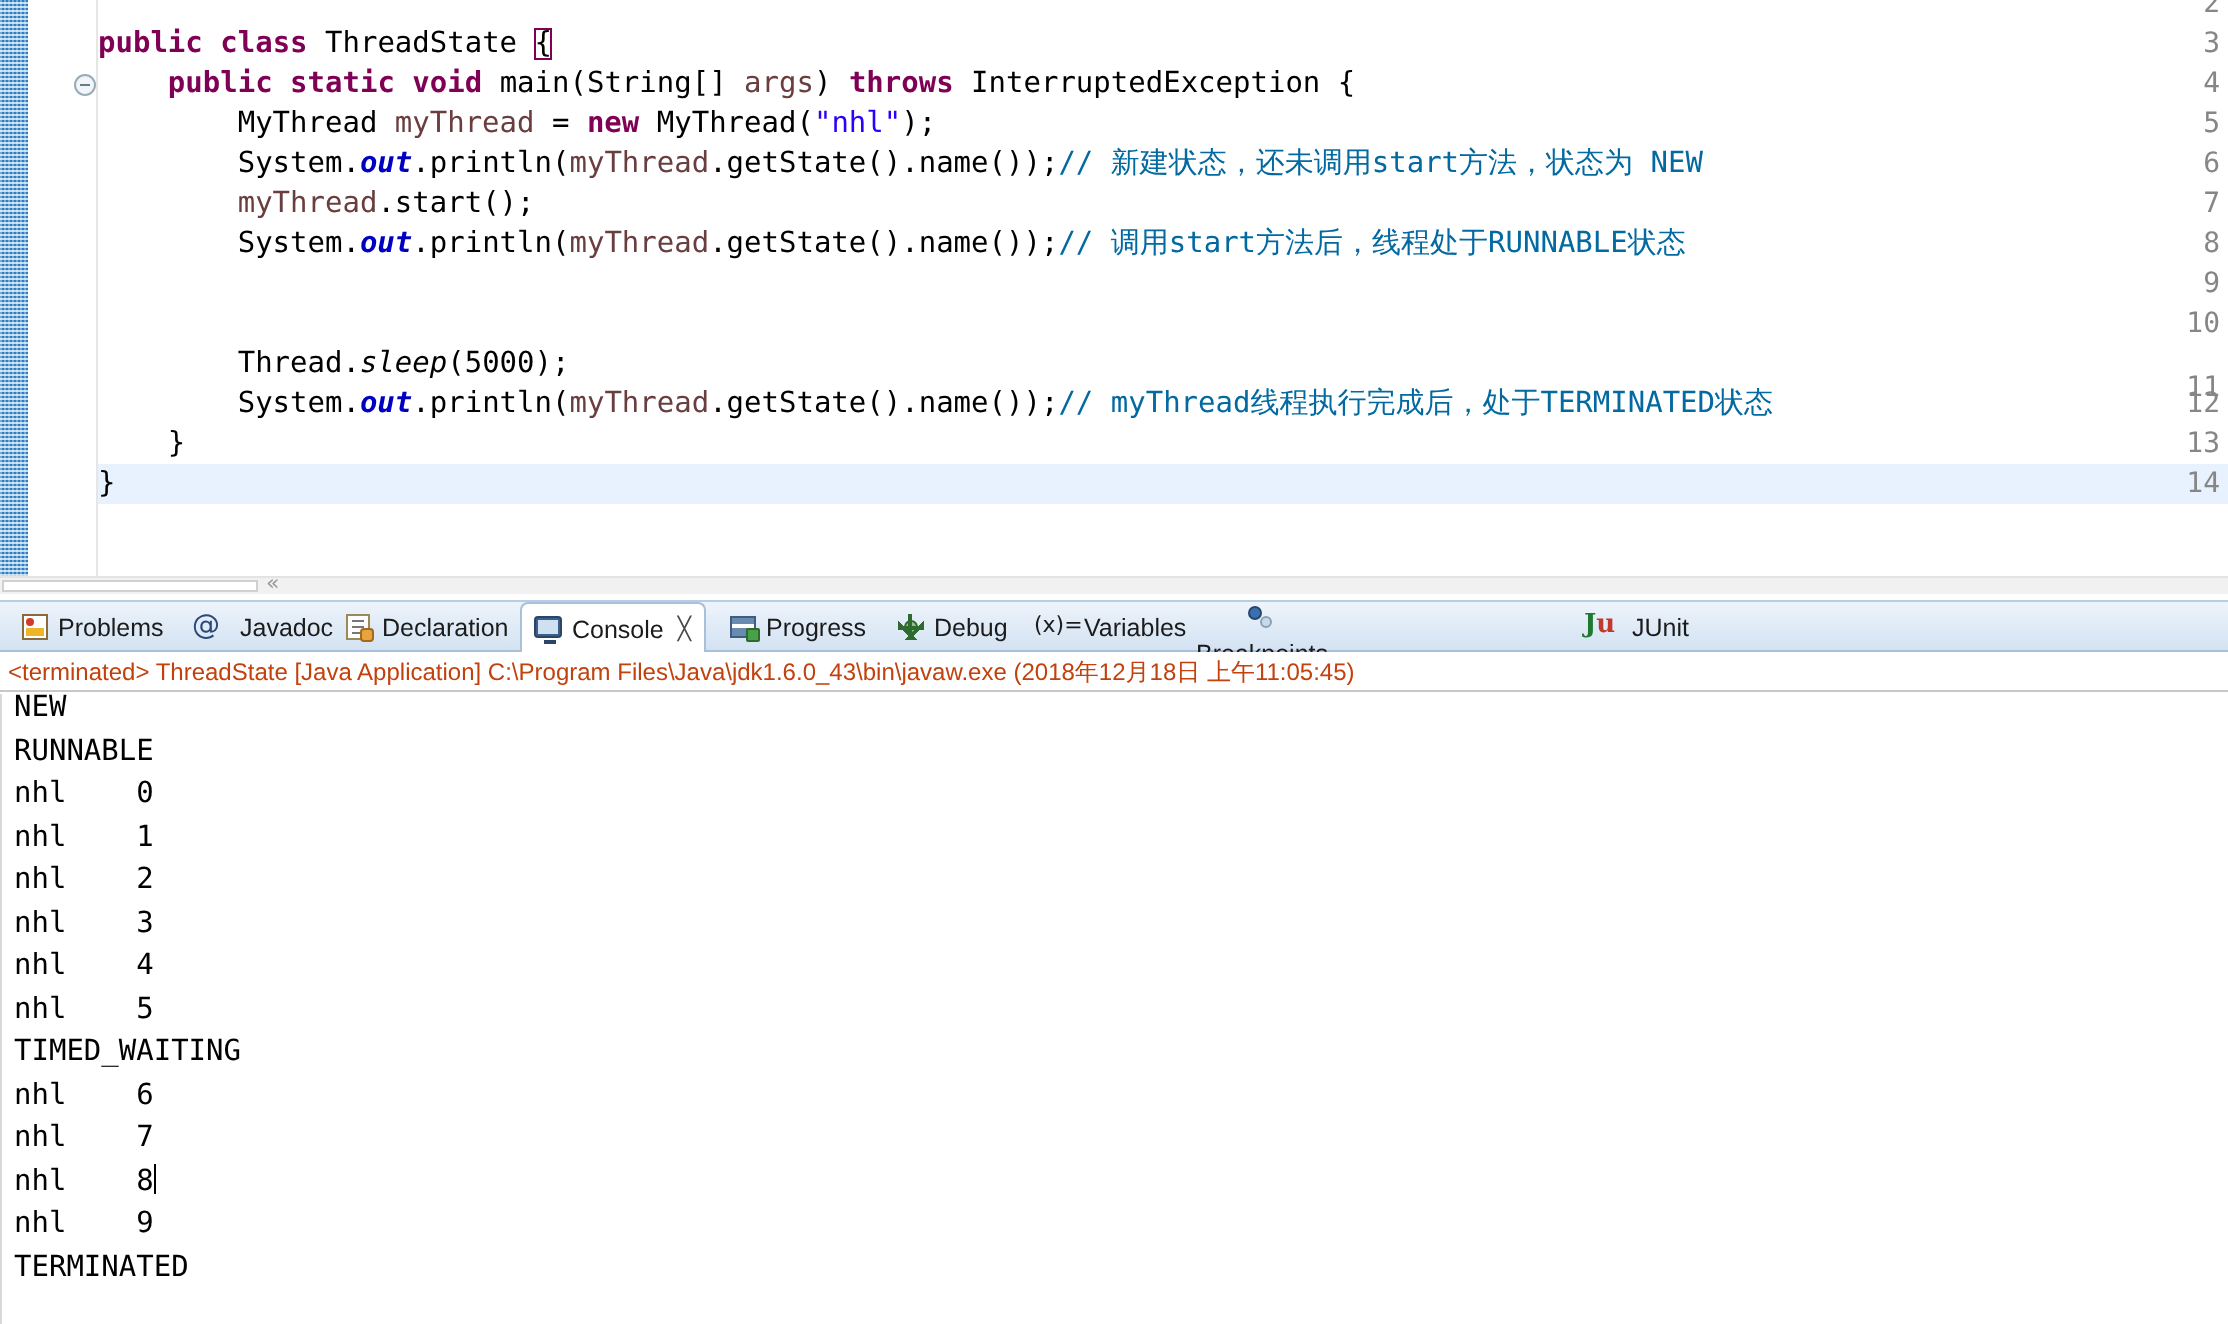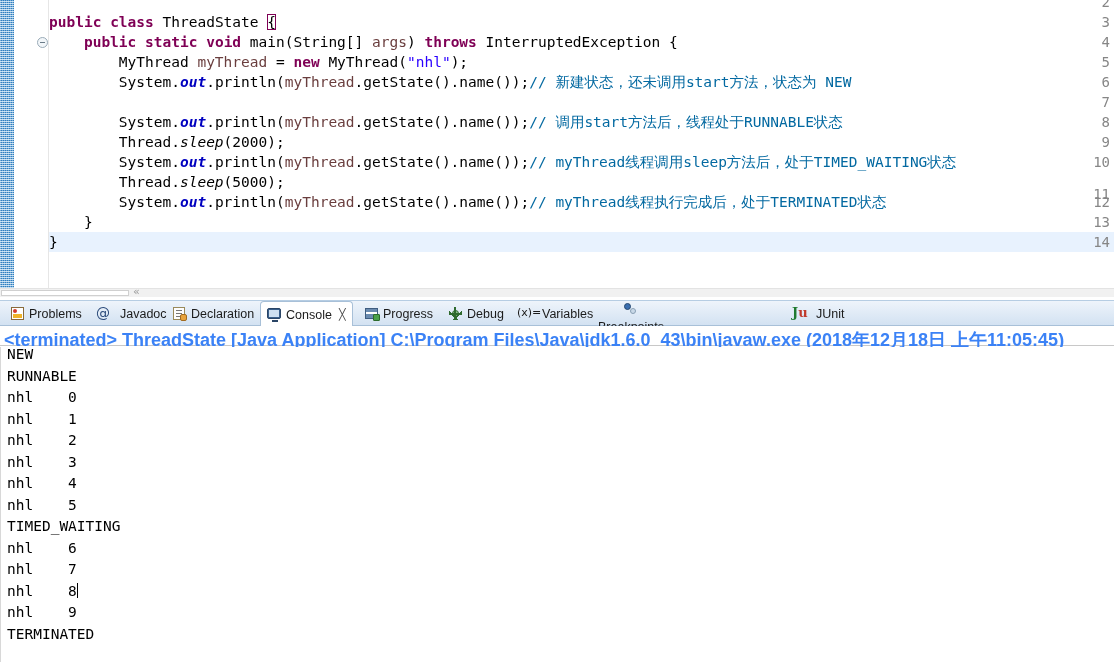--- a/index.html
+++ b/index.html
@@ -367,24 +367,23 @@
     left: 0; top: 26px;
     width: 1114px;
     height: 20px;
     background: #ffffff;
     border-bottom: 1px solid #c8c8c8;
     box-sizing: border-box;
   }
   .console-header-text {
     position: absolute;
     left: 4px; top: 2px;
-    font-size: 18px;
-    color: #3b82f6;
+    font-size: 12px;
+    color: #c2410c;
     white-space: nowrap;
-    font-weight: bold;
   }
   .console-body {
     position: absolute;
     left: 0; top: 47px;
     width: 1114px;
     height: 315px;
     background: #ffffff;
     border-left: 1px solid #d8d8d8;
     box-sizing: border-box;
     overflow: hidden;
@@ -416,23 +415,22 @@
   <div class="gutter"></div>
   <div id="current-line-highlight-host">
       <div class="cur-line-hl" style="top: 232px;"></div>
     </div>
   <div class="code-area" id="code-area">
       <div class="cline" style="top: -8px;"></div>
       <div class="cline" style="top: 12px;"><span class="kw">public</span><span> </span><span class="kw">class</span><span> ThreadState </span><span class="brkt">{</span></div>
       <div class="cline" style="top: 32px;"><span>    </span><span class="kw">public</span><span> </span><span class="kw">static</span><span> </span><span class="kw">void</span><span> main(String[] </span><span class="lvar">args</span><span>) </span><span class="kw">throws</span><span> InterruptedException {</span></div>
       <div class="cline" style="top: 52px;"><span>        MyThread </span><span class="lvar">myThread</span><span> = </span><span class="kw">new</span><span> MyThread(</span><span class="str">"nhl"</span><span>);</span></div>
       <div class="cline" style="top: 72px;"><span>        System.</span><span class="fld">out</span><span>.println(</span><span class="lvar">myThread</span><span>.getState().name());</span><span class="cmt">// 新建状态，还未调用start方法，状态为 NEW</span></div>
+      <div class="cline" style="top: 92px;"><span>        </span><span class="lvar">myThread</span><span>.start();</span></div>
       <div class="cline" style="top: 112px;"><span>        System.</span><span class="fld">out</span><span>.println(</span><span class="lvar">myThread</span><span>.getState().name());</span><span class="cmt">// 调用start方法后，线程处于RUNNABLE状态</span></div>
-      <div class="cline" style="top: 132px;"><span>        Thread.</span><span class="mth">sleep</span><span>(2000);</span></div>
-      <div class="cline" style="top: 152px;"><span>        System.</span><span class="fld">out</span><span>.println(</span><span class="lvar">myThread</span><span>.getState().name());</span><span class="cmt">// myThread线程调用sleep方法后，处于TIMED_WAITING状态</span></div>
       <div class="cline" style="top: 172px;"><span>        Thread.</span><span class="mth">sleep</span><span>(5000);</span></div>
       <div class="cline" style="top: 192px;"><span>        System.</span><span class="fld">out</span><span>.println(</span><span class="lvar">myThread</span><span>.getState().name());</span><span class="cmt">// myThread线程执行完成后，处于TERMINATED状态</span></div>
       <div class="cline" style="top: 212px;"><span>    }</span></div>
       <div class="cline" style="top: 232px;"><span>}</span></div>
     </div>
   <div id="gutter-host">
       <div class="ln" style="top: -8px;">2</div>
       <div class="ln" style="top: 12px;">3</div>
       <div class="ln" style="top: 32px;">4</div>
       <div class="fold" style="top: 37px;"></div>

